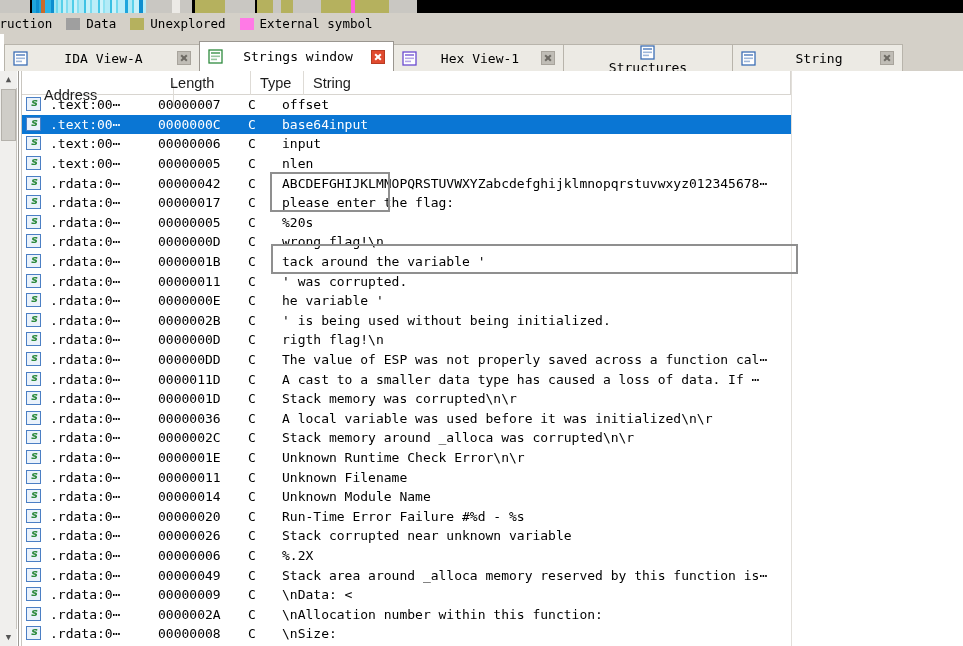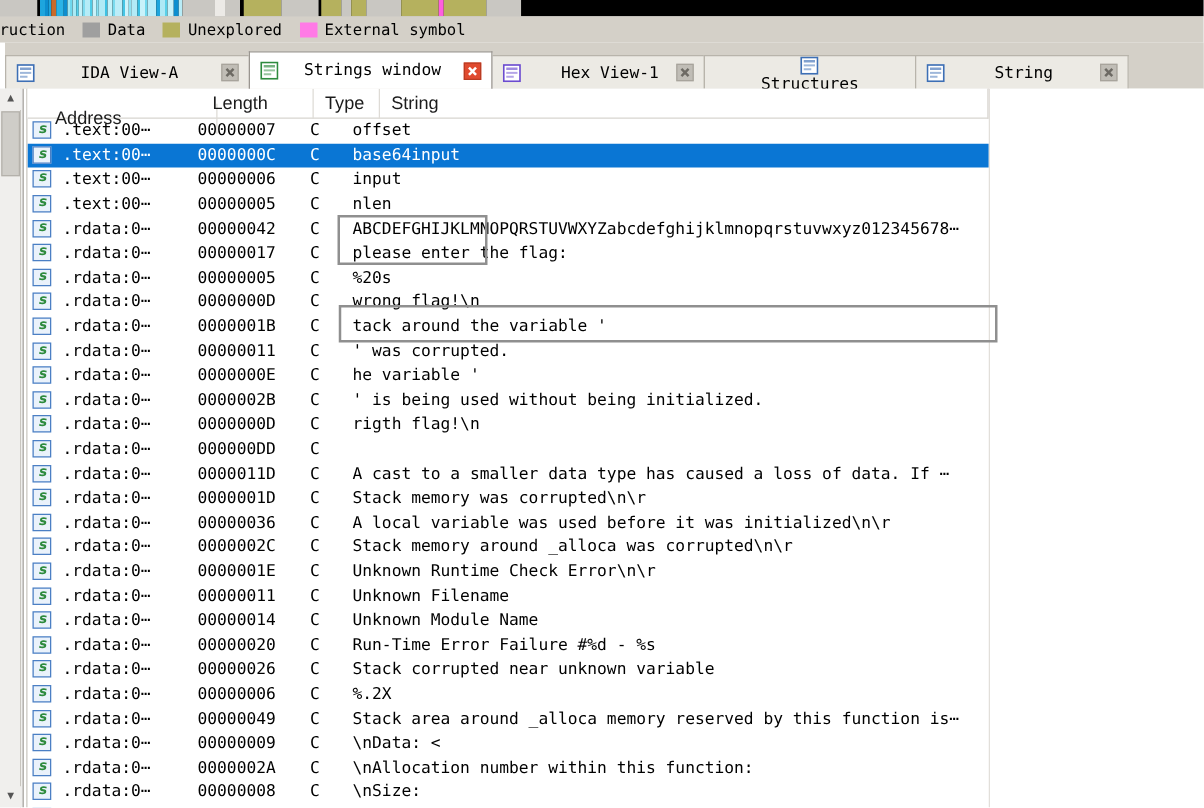--- a/index.html
+++ b/index.html
@@ -290,21 +290,21 @@
           <span class="tab-label" style="flex: 1 1 auto; text-align: center;">Strings window</span>
           <span class="tab-close"></span>
         </div>
         <div class="tab" style="width: 171px;">
           <span class="tab-icon"><svg width="15" height="15" viewBox="0 0 15 15">
               <rect x="1" y="1" width="13" height="13" fill="#ffffff" stroke="#6b4bd0" stroke-width="1.3"></rect>
               <rect x="3" y="3" width="9" height="2" fill="#6b4bd0" opacity="0.65"></rect>
               <rect x="3" y="6.5" width="9" height="1.6" fill="#6b4bd0" opacity="0.5"></rect>
               <rect x="3" y="9.6" width="6" height="1.6" fill="#6b4bd0" opacity="0.5"></rect>
             </svg></span>
-          <span class="tab-label" style="flex: 1 1 auto; text-align: right;">Hex View-1</span>
+          <span class="tab-label" style="flex: 1 1 auto; text-align: center;">Hex View-1</span>
           <span class="tab-close"></span>
         </div>
         <div class="tab" style="width: 170px; flex-direction: column;">
           <span class="tab-icon"><svg width="15" height="15" viewBox="0 0 15 15">
               <rect x="1" y="1" width="13" height="13" fill="#ffffff" stroke="#3d6fb5" stroke-width="1.3"></rect>
               <rect x="3" y="3" width="9" height="2" fill="#3d6fb5" opacity="0.65"></rect>
               <rect x="3" y="6.5" width="9" height="1.6" fill="#3d6fb5" opacity="0.5"></rect>
               <rect x="3" y="9.6" width="6" height="1.6" fill="#3d6fb5" opacity="0.5"></rect>
             </svg></span>
           <span class="tab-label" style="flex: 1 1 auto; text-align: center;">Structures</span>
@@ -459,20 +459,21 @@
           <div class="c-type">C</div>
           <div class="c-str">rigth flag!\n</div>
         </div>
         <div class="row">
           <div class="c-icon">
             <span class="s-icon"></span>
           </div>
           <div class="c-addr">.rdata:0⋯</div>
           <div class="c-len">000000DD</div>
           <div class="c-type">C</div>
+          <div class="c-str">The value of ESP was not properly saved across a function cal⋯</div>
         </div>
         <div class="row">
           <div class="c-icon">
             <span class="s-icon"></span>
           </div>
           <div class="c-addr">.rdata:0⋯</div>
           <div class="c-len">0000011D</div>
           <div class="c-type">C</div>
           <div class="c-str">A cast to a smaller data type has caused a loss of data.  If ⋯</div>
         </div>

